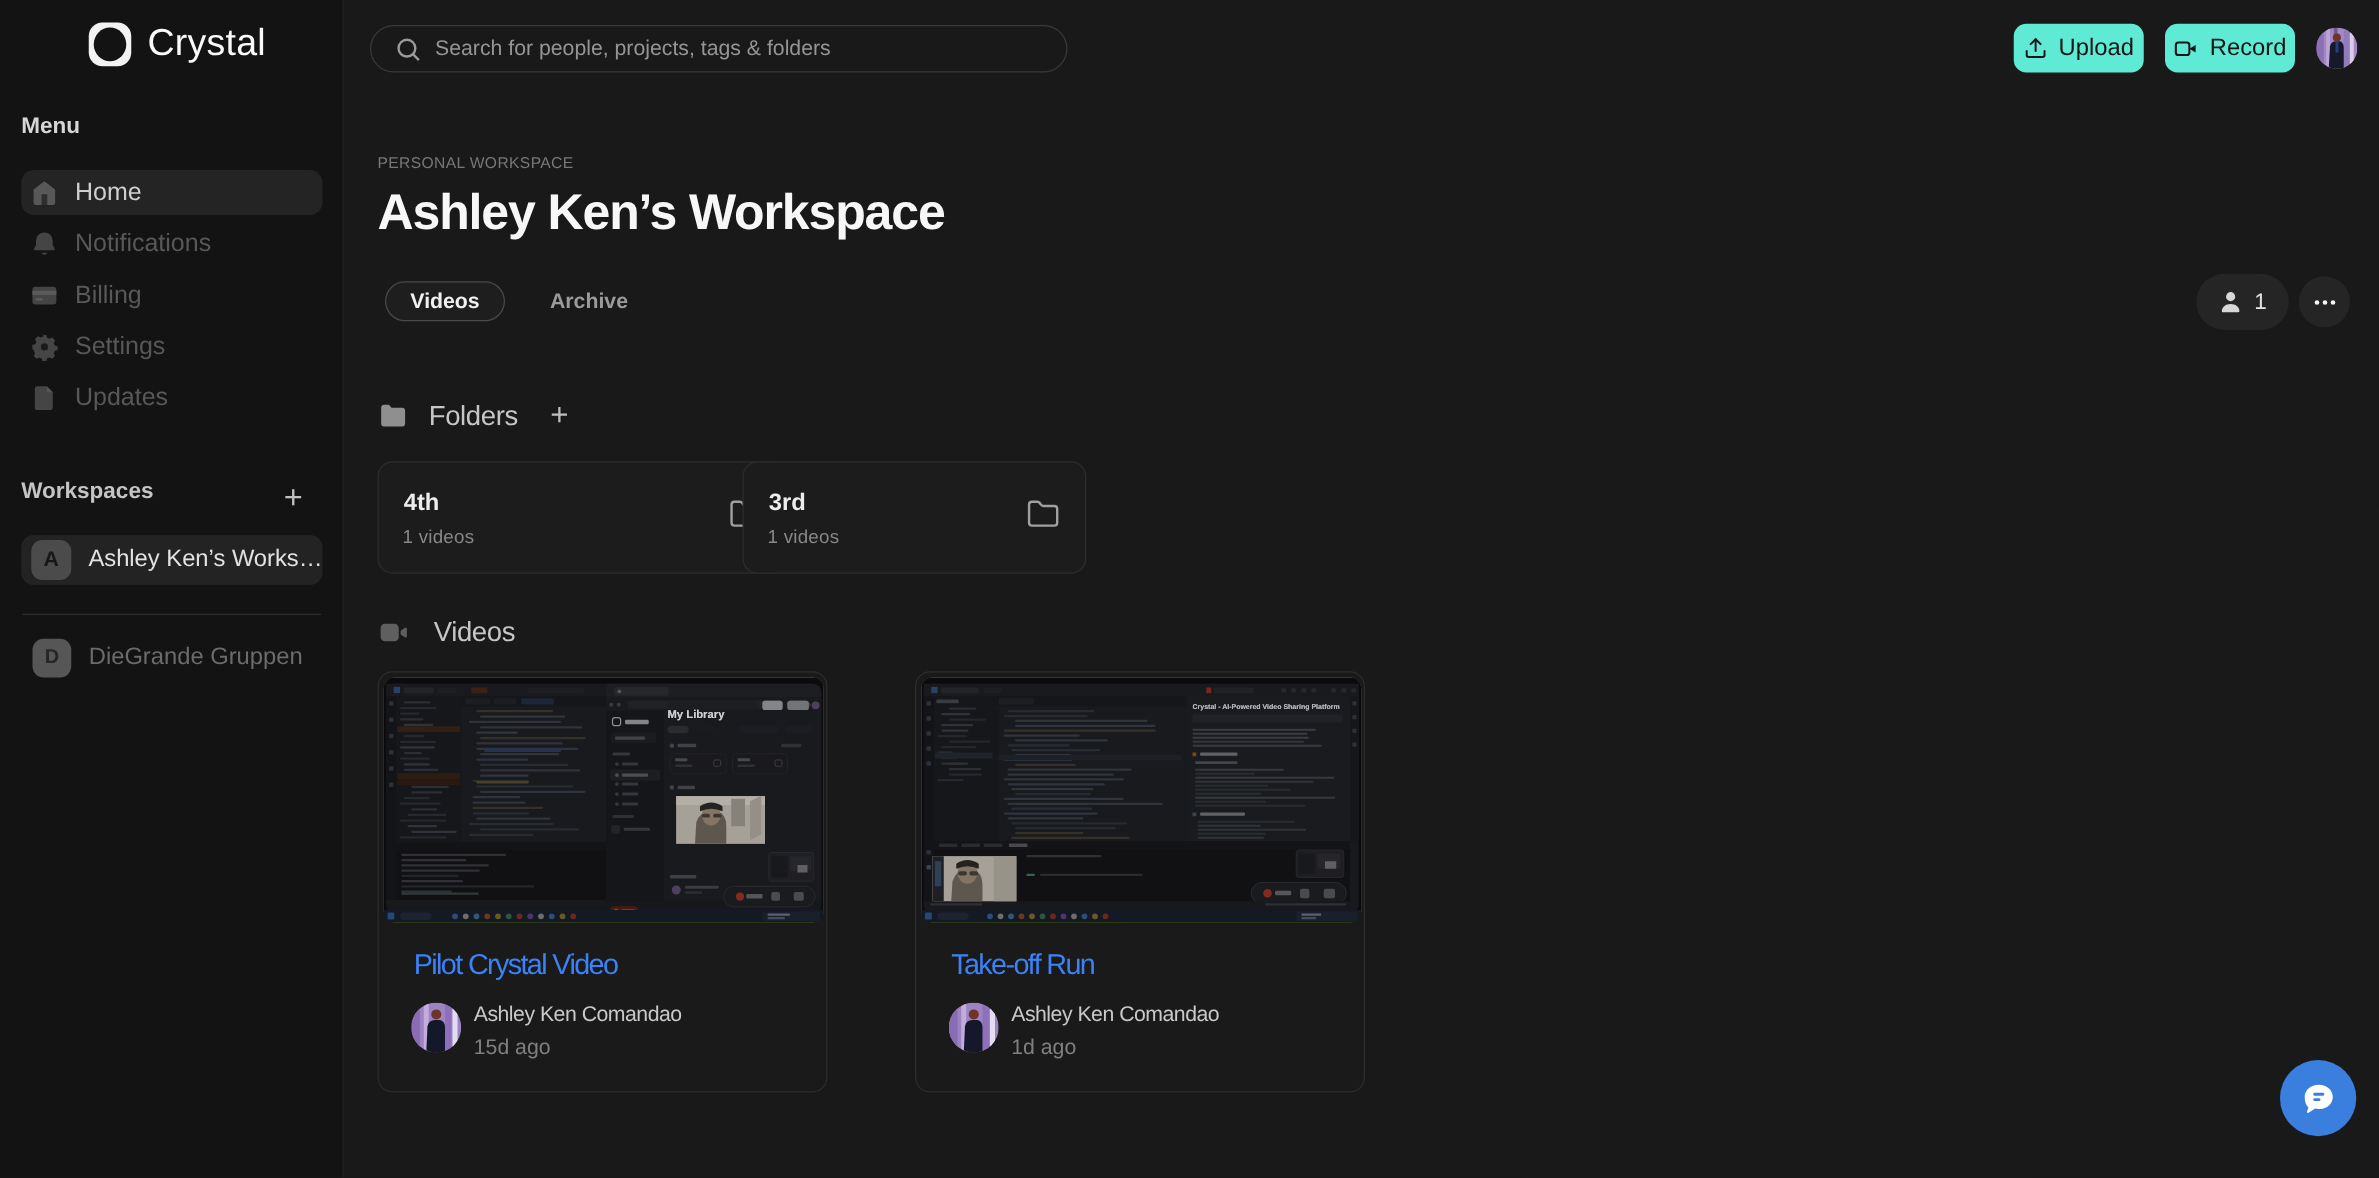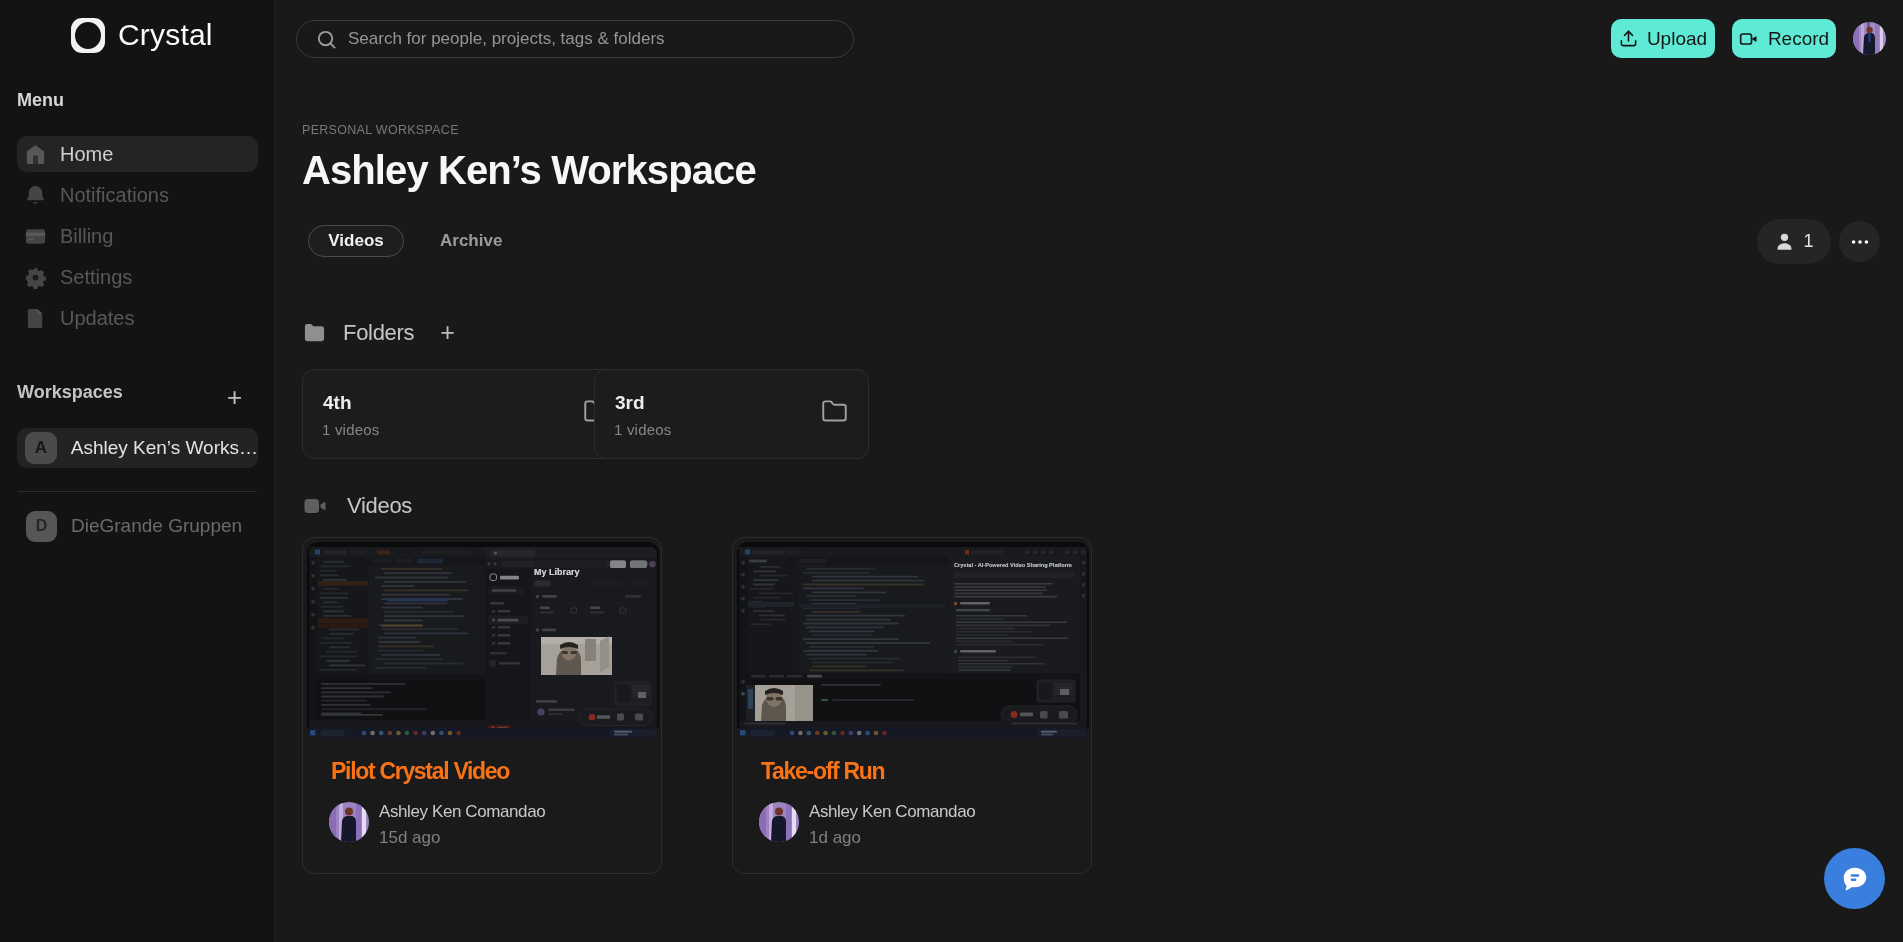--- a/index.html
+++ b/index.html
@@ -42,21 +42,21 @@
 #members { position:absolute; left:1757px; top:219px; width:74px; height:45px; border-radius:23px;
   background:#252525; display:flex; align-items:center; justify-content:center; gap:8px;
   color:#e3e3e3; font-size:18px; }
 #more { position:absolute; left:1839px; top:221px; width:41px; height:41px; border-radius:50%;
   background:#252525; display:flex; align-items:center; justify-content:center; }
 .sec-head { position:absolute; display:flex; align-items:center; color:#c6c6c8; font-size:22px; letter-spacing:-0.3px; }
 .card { position:absolute; border:1px solid #2d2d2d; border-radius:12px; background:#1c1c1c; }
 .fname { position:absolute; left:20px; top:22px; font-size:19px; font-weight:700; color:#ededed; }
 .fcount { position:absolute; left:19px; top:51px; font-size:15px; color:#87878a; letter-spacing:0.2px; }
 .ficon { position:absolute; right:20px; top:28px; }
-.vtitle { position:absolute; left:28px; top:220px; font-size:23px; font-weight:700; color:#f97316; letter-spacing:-1.3px; }
+.vtitle { position:absolute; left:28px; top:220px; font-size:23px; font-weight:400; color:#3b82f6; letter-spacing:-1.3px; }
 .vmeta { position:absolute; left:26px; top:264px; display:flex; }
 .vavatar { width:40px; height:40px; border-radius:50%; overflow:hidden; }
 .vname { font-size:17px; color:#c9c9cb; margin-left:10px; letter-spacing:-0.4px; }
 .vago { font-size:17px; color:#808082; margin-left:10px; margin-top:6px; }
 .thumb { position:absolute; left:4px; top:4px; width:352px; height:196px; border-radius:9px;
   overflow:hidden; background:#4d7c0f; }
 #fab { position:absolute; left:1824px; top:848px; width:61px; height:61px; border-radius:50%;
   background:#3a7fdd; display:flex; align-items:center; justify-content:center; }
 </style>
 </head>

